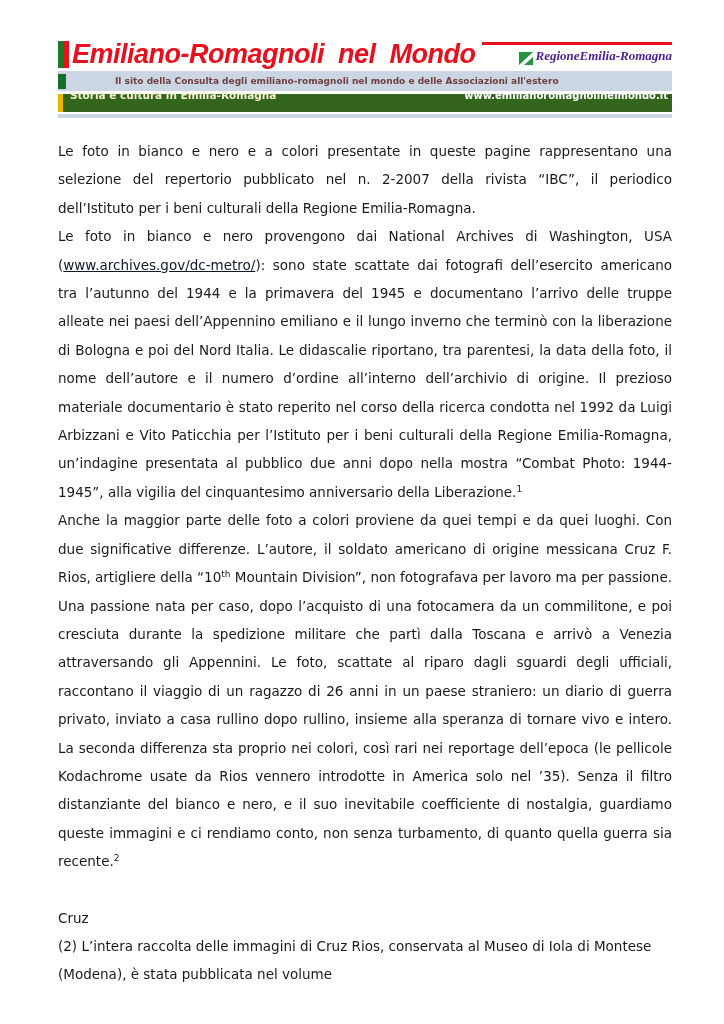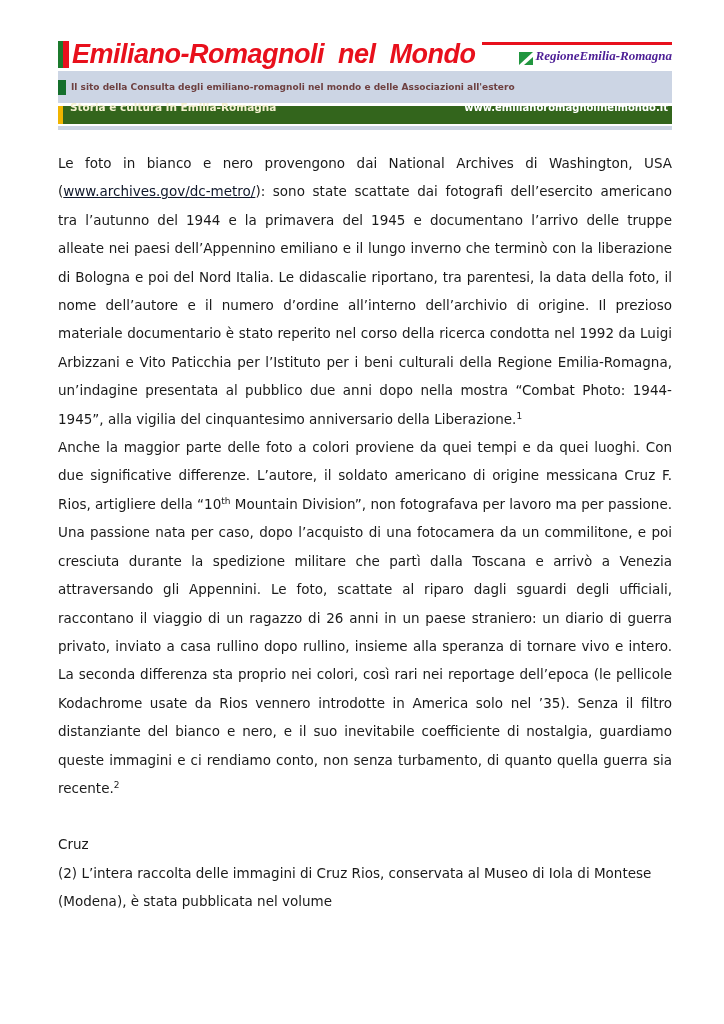--- a/index.html
+++ b/index.html
@@ -42,24 +42,25 @@
   .region-icon{width:14px;height:13px;margin-right:2px;}
   .region-text{
     font-family:"Liberation Serif",serif;
     font-weight:bold;
     font-size:13px;
     color:#4c1d95;
     white-space:nowrap;
   }
   .subtitle-bar{
     margin-top:3px;
-    height:32px;
+    height:20px;
     background:#ccd5e4;
     display:flex;
     align-items:center;
+    gap:44px;
   }
   .subtitle-square{width:8px;height:15px;background:#156f2c;}
   .subtitle-text{
     margin-left:5px;
     font-size:9px;
     font-weight:bold;
     color:#6e4040;
     white-space:nowrap;
   }
   .section-bar{
@@ -146,20 +147,21 @@
       <div class="section-green">
         <span class="section-label">Storia e cultura in Emilia-Romagna</span>
         <span class="section-url">www.emilianoromagnolinelmondo.it</span>
       </div>
     </div>
 
     <div class="under-strip"></div>
 
     <div class="article">
       <div id="article-paragraphs">
+          <p class="para justify"><span>Le foto in bianco e nero e a colori presentate in queste pagine rappresentano una selezione del repertorio pubblicato nel n. 2-2007 della rivista “IBC”, il periodico dell’Istituto per i beni culturali della Regione Emilia-Romagna.</span></p>
           <p class="para justify"><span>Le foto in bianco e nero provengono dai National Archives di Washington, USA (</span><span class="link">www.archives.gov/dc-metro/</span><span>): sono state scattate dai fotografi dell’esercito americano tra l’autunno del 1944 e la primavera del 1945 e documentano l’arrivo delle truppe alleate nei paesi dell’Appennino emiliano e il lungo inverno che terminò con la liberazione di Bologna e poi del Nord Italia. Le didascalie riportano, tra parentesi, la data della foto, il nome dell’autore e il numero d’ordine all’interno dell’archivio di origine. Il prezioso materiale documentario è stato reperito nel corso della ricerca condotta nel 1992 da Luigi Arbizzani e Vito Paticchia per l’Istituto per i beni culturali della Regione Emilia-Romagna, un’indagine presentata al pubblico due anni dopo nella mostra “Combat Photo: 1944-1945”, alla vigilia del cinquantesimo anniversario della Liberazione.</span><span class="sup">1</span></p>
           <p class="para justify"><span>Anche la maggior parte delle foto a colori proviene da quei tempi e da quei luoghi. Con due significative differenze. L’autore, il soldato americano di origine messicana Cruz F. Rios, artigliere della “10</span><span class="sup">th</span><span> Mountain Division”, non fotografava per lavoro ma per passione. Una passione nata per caso, dopo l’acquisto di una fotocamera da un commilitone, e poi cresciuta durante la spedizione militare che partì dalla Toscana e arrivò a Venezia attraversando gli Appennini. Le foto, scattate al riparo dagli sguardi degli ufficiali, raccontano il viaggio di un ragazzo di 26 anni in un paese straniero: un diario di guerra privato, inviato a casa rullino dopo rullino, insieme alla speranza di tornare vivo e intero. La seconda differenza sta proprio nei colori, così rari nei reportage dell’epoca (le pellicole Kodachrome usate da Rios vennero introdotte in America solo nel ’35). Senza il filtro distanziante del bianco e nero, e il suo inevitabile coefficiente di nostalgia, guardiamo queste immagini e ci rendiamo conto, non senza turbamento, di quanto quella guerra sia recente.</span><span class="sup">2</span></p>
         </div>
       <p class="para notes-heading">Cruz</p>
       <div id="notes-list">
           <p class="para"><span>(2) L’intera raccolta delle immagini di Cruz Rios, conservata al Museo di Iola di Montese (Modena), è stata pubblicata nel volume </span></p>
         </div>
     </div>
 
   </div>

